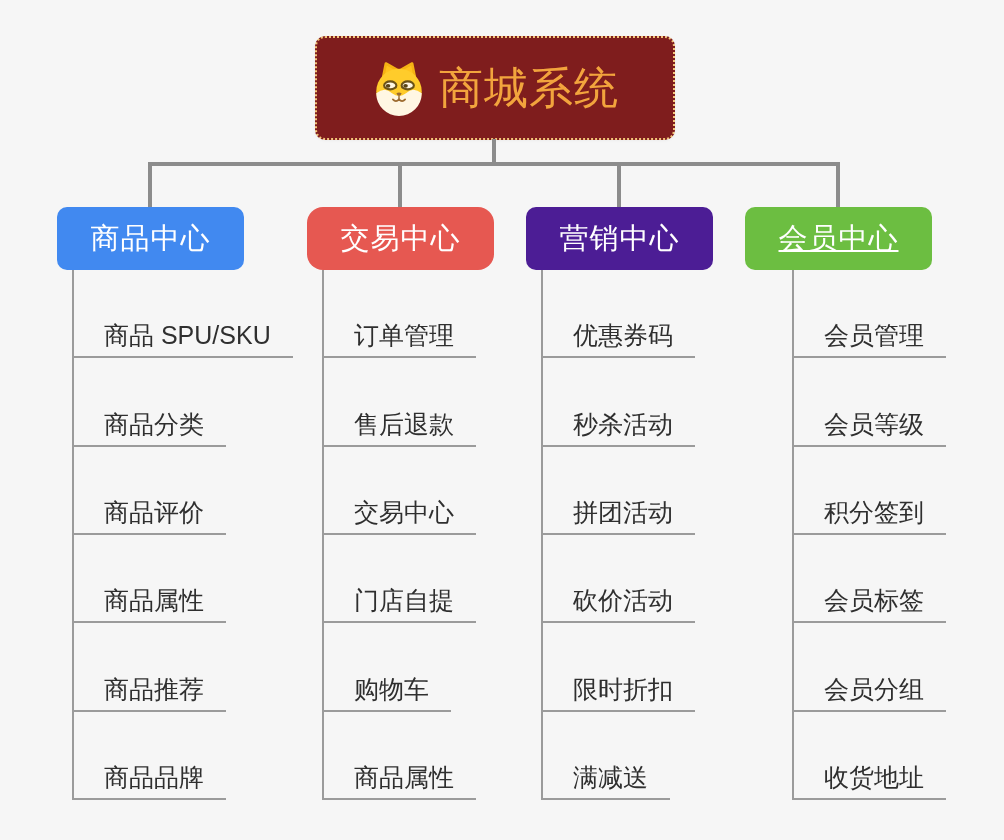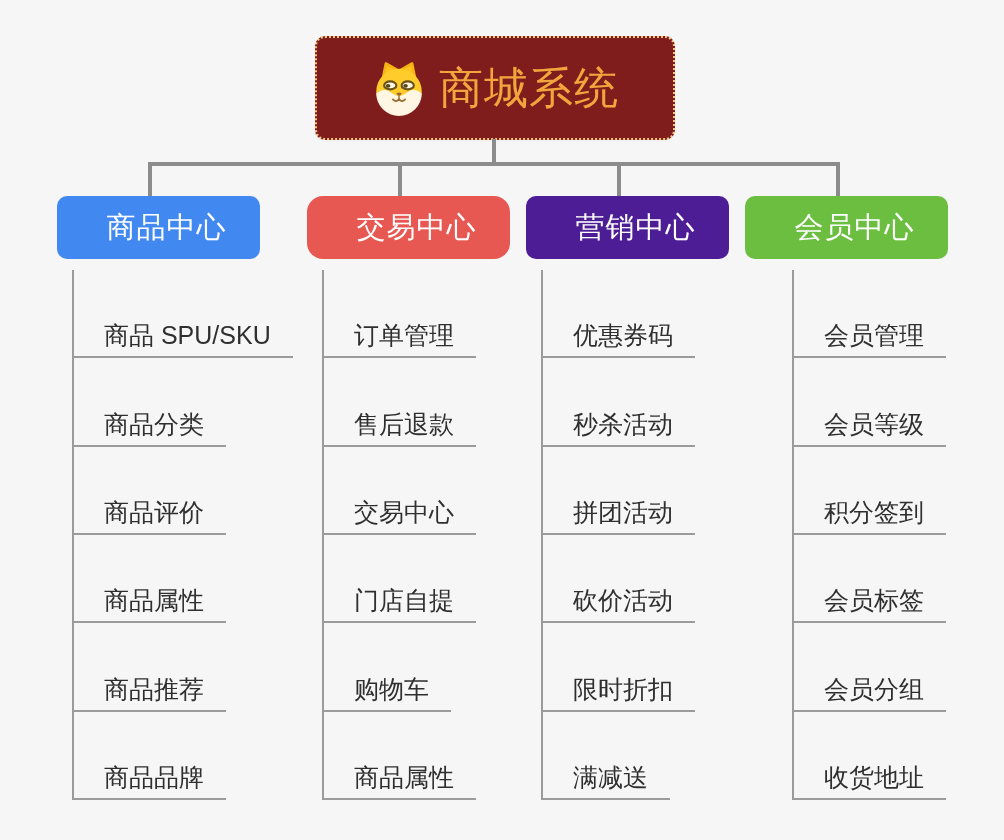--- a/index.html
+++ b/index.html
@@ -42,32 +42,31 @@
   .bus   { left: 148px; top: 162px; width: 692px; height: 4px; border-radius: 2px; }
   .drop  { top: 162px; width: 4px; height: 46px; }
   .drop-1 { left: 148px; }
   .drop-2 { left: 398px; }
   .drop-3 { left: 617px; }
   .drop-4 { left: 836px; }
 
   
   .branch {
     position: absolute;
-    top: 196px;
+    top: 207px;
     width: 187px; height: 63px;
     border-radius: 10px;
     display: flex;
     align-items: center;
     justify-content: center;
     color: #FFFFFF;
     font-size: 29px;
     line-height: 1;
     white-space: nowrap;
     letter-spacing: 1px;
-    padding-left: 16px;
   }
   .b-1 { left: 57px;  background: #4189F0; }
   .b-2 { left: 307px; background: #E65851; }
   .b-3 { left: 526px; background: #ECA63D; }
   .b-4 { left: 745px; background: #6CBE41; }
 
   
   .col {
     position: absolute;
     top: 270px;
@@ -121,21 +120,21 @@
   <div class="line trunk"></div>
   <div class="line bus"></div>
   <div class="line drop drop-1"></div>
   <div class="line drop drop-2"></div>
   <div class="line drop drop-3"></div>
   <div class="line drop drop-4"></div>
 
   <div class="branch b-1" style="background-color: rgb(65, 137, 240);">商品中心</div>
   <div class="branch b-2" style="background-color: rgb(230, 88, 81); border-radius: 16px;">交易中心</div>
   <div class="branch b-3" style="background-color: #4c1d95;">营销中心</div>
-  <div class="branch b-4" style="background-color: rgb(108, 190, 65);">会员中心</div>
+  <div class="branch b-4" style="background-color: rgb(108, 190, 65); text-decoration: underline;">会员中心</div>
 
   <div class="col col-1">
     <div class="leaf-row">
         <span class="leaf">商品 SPU/SKU</span>
       </div>
     <div class="leaf-row">
         <span class="leaf">商品分类</span>
       </div>
     <div class="leaf-row">
         <span class="leaf">商品评价</span>

